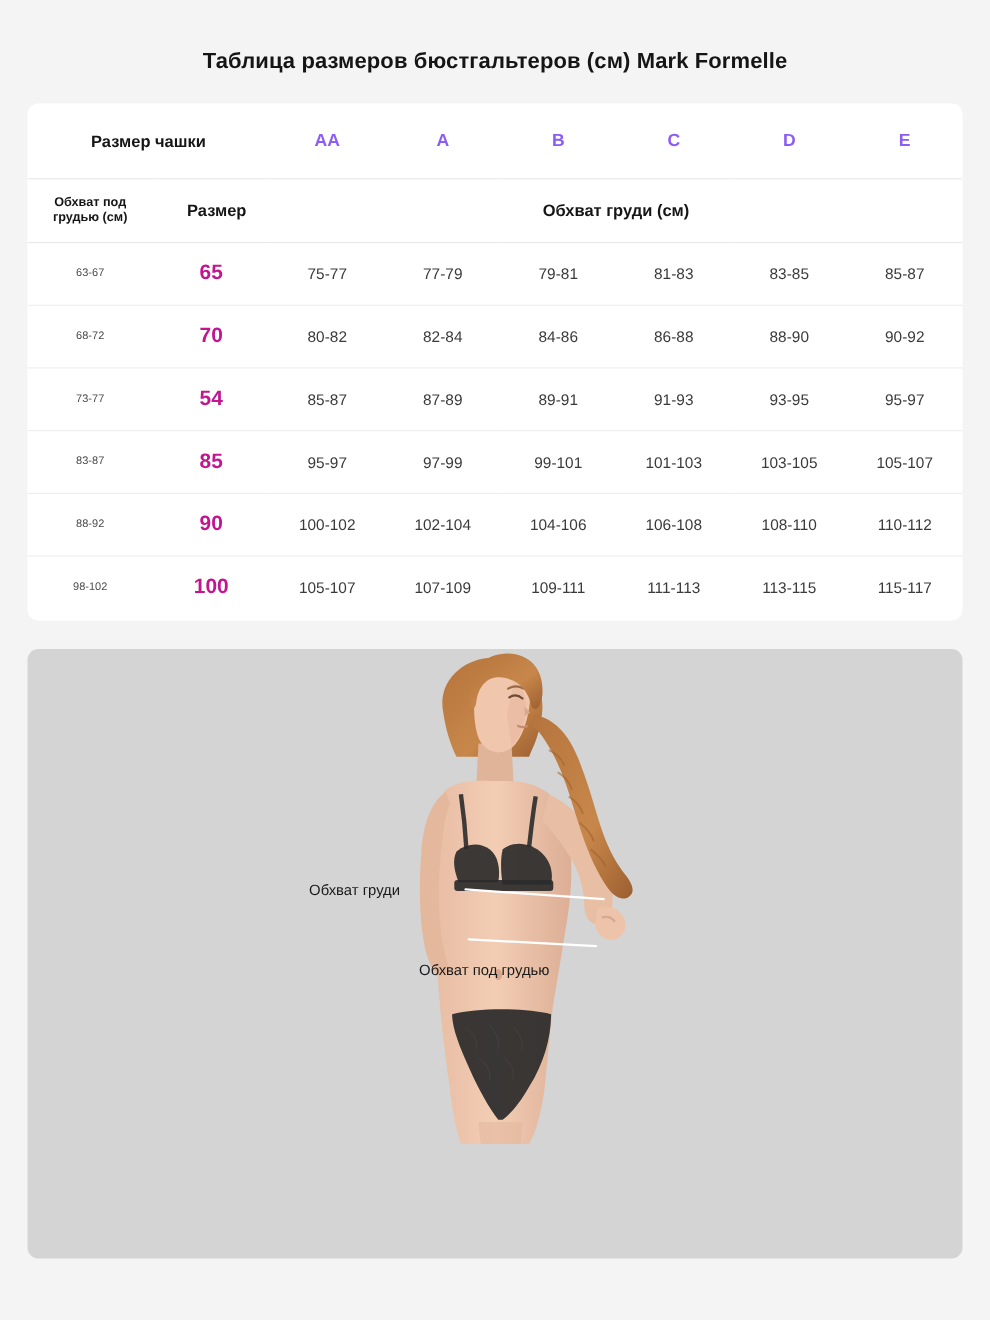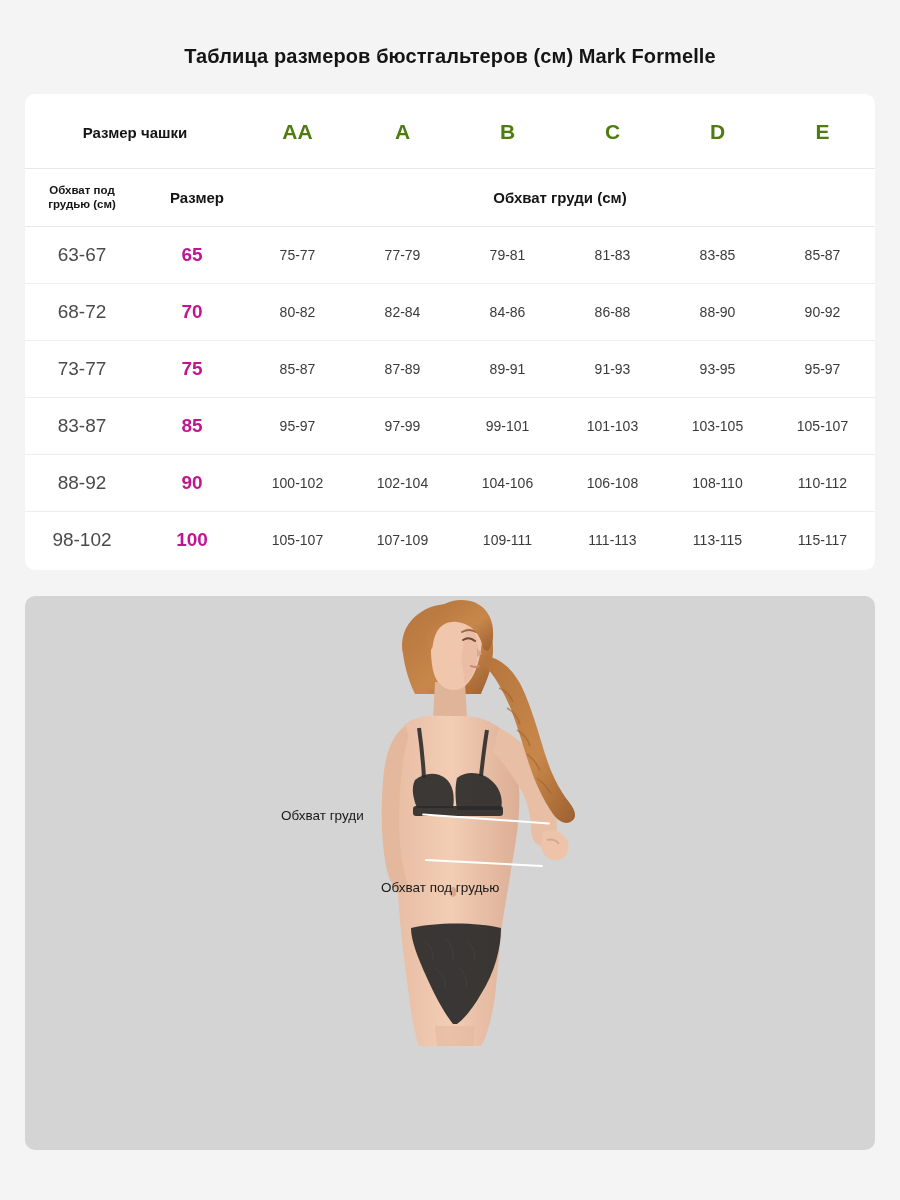--- a/index.html
+++ b/index.html
@@ -53,23 +53,23 @@
 
   
   .hdr-cup-label {
     font-size: 15px;
     font-weight: bold;
     color: #151515;
     padding: 26px 0 24px 0;
     text-align: center;
   }
   .hdr-cup {
-    font-size: 21px;
-    font-weight: bold;
-    color: #4d7c0f;
+    font-size: 16px;
+    font-weight: bold;
+    color: #8b5cf6;
     padding: 26px 0 24px 0;
   }
   
   .hdr-row2 td {
     border-top: 1px solid #e8e8e8;
     border-bottom: 1px solid #e8e8e8;
   }
   .hdr-under {
     font-size: 11.5px;
     font-weight: bold;
@@ -95,21 +95,21 @@
   tbody tr td {
     border-bottom: 1px solid #ededed;
     padding: 17px 0;
     font-size: 14px;
     color: #3a3a3a;
   }
   tbody tr:last-child td {
     border-bottom: none;
   }
   td.under-cell {
-    font-size: 19px;
+    font-size: 10px;
     color: #4a4a4a;
   }
   td.size-cell {
     font-size: 19px;
     font-weight: bold;
     color: #c2158f;
   }
   
   .photo-card {
     margin: 26px 24px 0 24px;
@@ -193,21 +193,21 @@
           <td class="size-cell">70</td>
           <td>80-82</td>
           <td>82-84</td>
           <td>84-86</td>
           <td>86-88</td>
           <td>88-90</td>
           <td>90-92</td>
         </tr>
         <tr>
           <td class="under-cell">73-77</td>
-          <td class="size-cell">75</td>
+          <td class="size-cell">54</td>
           <td>85-87</td>
           <td>87-89</td>
           <td>89-91</td>
           <td>91-93</td>
           <td>93-95</td>
           <td>95-97</td>
         </tr>
         <tr>
           <td class="under-cell">83-87</td>
           <td class="size-cell">85</td>

